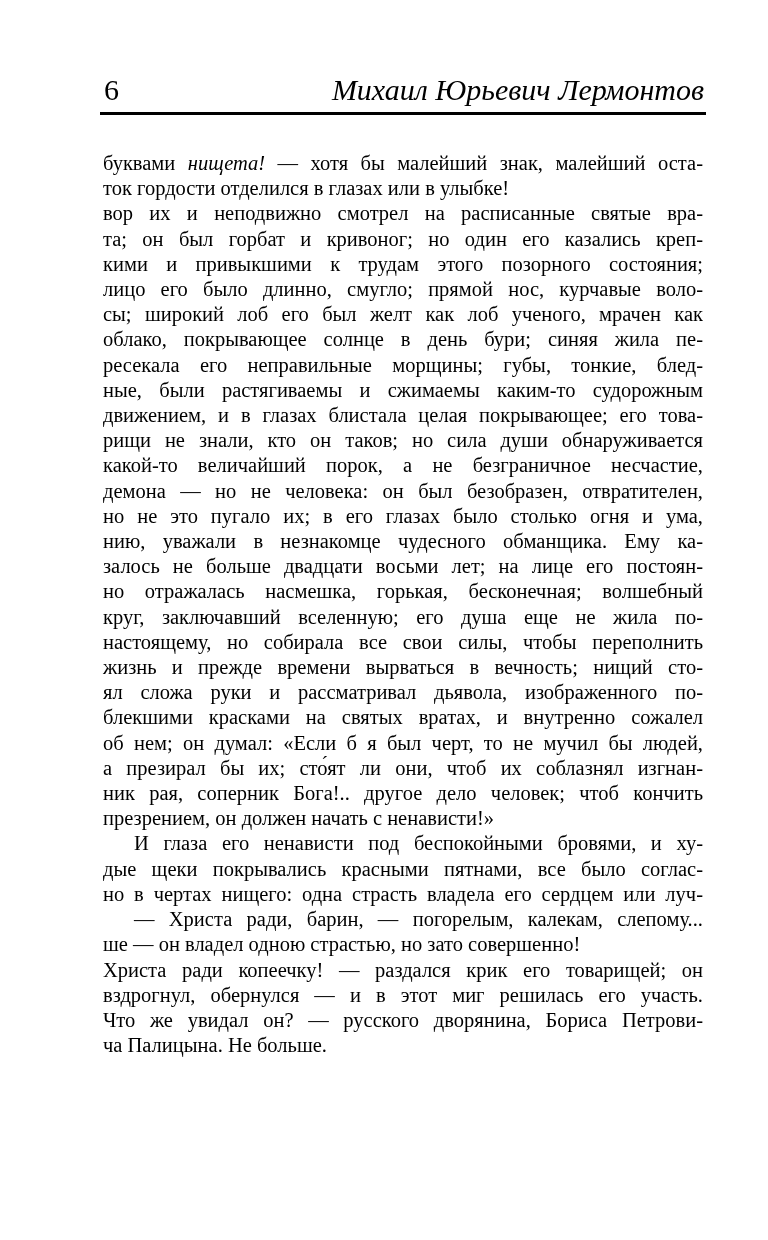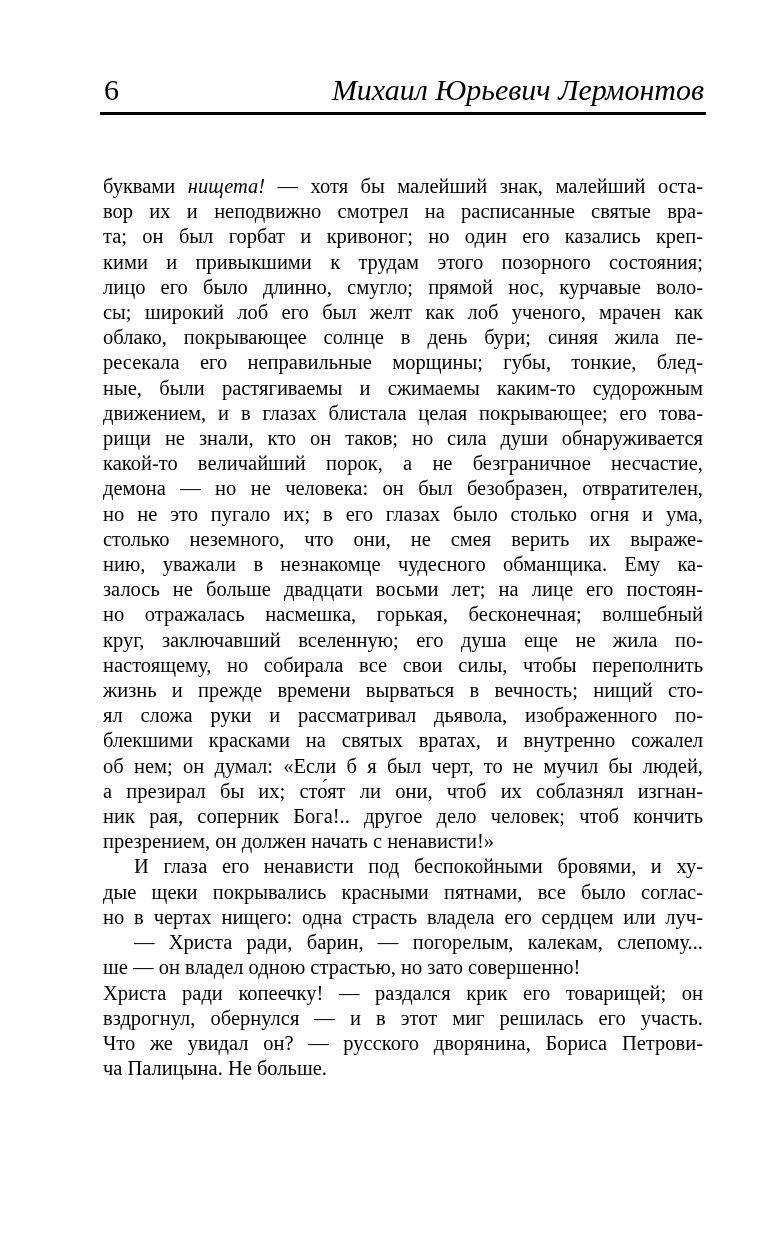--- a/index.html
+++ b/index.html
@@ -43,21 +43,20 @@
     height: 3px;
     background: #000000;
   }
   .text {
     position: absolute;
     left: 103px;
     top: 151px;
     width: 600px;
     font-size: 20.5px;
     line-height: 25.2px;
-    margin-top: 23px;
   }
   .line {
     text-align: justify;
     text-align-last: justify;
   }
   .line.end {
     text-align-last: left;
   }
   .line.indent {
     text-indent: 31px;
@@ -70,34 +69,34 @@
 <body>
 
 <div class="page">
   <div class="header">
     <span class="pagenum">6</span>
     <span class="runtitle">Михаил Юрьевич Лермонтов</span>
   </div>
   <div class="rule"></div>
   <div class="text">
       <div class="line"><span class="">буквами </span><span class="it">нищета!</span><span class=""> — хотя бы малейший знак, малейший оста-</span></div>
+      <div class="line end"><span class="">ток гордости отделился в глазах или в улыбке!</span></div>
       <div class="line"><span class="">вор их и неподвижно смотрел на расписанные святые вра-</span></div>
       <div class="line"><span class="">та; он был горбат и кривоног; но один его казались креп-</span></div>
       <div class="line"><span class="">кими и привыкшими к трудам этого позорного состояния;</span></div>
       <div class="line"><span class="">лицо его было длинно, смугло; прямой нос, курчавые воло-</span></div>
       <div class="line"><span class="">сы; широкий лоб его был желт как лоб ученого, мрачен как</span></div>
       <div class="line"><span class="">облако, покрывающее солнце в день бури; синяя жила пе-</span></div>
       <div class="line"><span class="">ресекала его неправильные морщины; губы, тонкие, блед-</span></div>
       <div class="line"><span class="">ные, были растягиваемы и сжимаемы каким-то судорожным</span></div>
       <div class="line"><span class="">движением, и в глазах блистала целая покрывающее; его това-</span></div>
       <div class="line"><span class="">рищи не знали, кто он таков; но сила души обнаруживается</span></div>
       <div class="line"><span class="">какой-то величайший порок, а не безграничное несчастие,</span></div>
       <div class="line"><span class="">демона — но не человека: он был безобразен, отвратителен,</span></div>
       <div class="line"><span class="">но не это пугало их; в его глазах было столько огня и ума,</span></div>
-      <div class="line"><span class="">столько неземного, что они, не смея верить их выраже-</span></div>
       <div class="line"><span class="">нию, уважали в незнакомце чудесного обманщика. Ему ка-</span></div>
       <div class="line"><span class="">залось не больше двадцати восьми лет; на лице его постоян-</span></div>
       <div class="line"><span class="">но отражалась насмешка, горькая, бесконечная; волшебный</span></div>
       <div class="line"><span class="">круг, заключавший вселенную; его душа еще не жила по-</span></div>
       <div class="line"><span class="">настоящему, но собирала все свои силы, чтобы переполнить</span></div>
       <div class="line"><span class="">жизнь и прежде времени вырваться в вечность; нищий сто-</span></div>
       <div class="line"><span class="">ял сложа руки и рассматривал дьявола, изображенного по-</span></div>
       <div class="line"><span class="">блекшими красками на святых вратах, и внутренно сожалел</span></div>
       <div class="line"><span class="">об нем; он думал: «Если б я был черт, то не мучил бы людей,</span></div>
       <div class="line"><span class="">а презирал бы их; сто́ят ли они, чтоб их соблазнял изгнан-</span></div>

